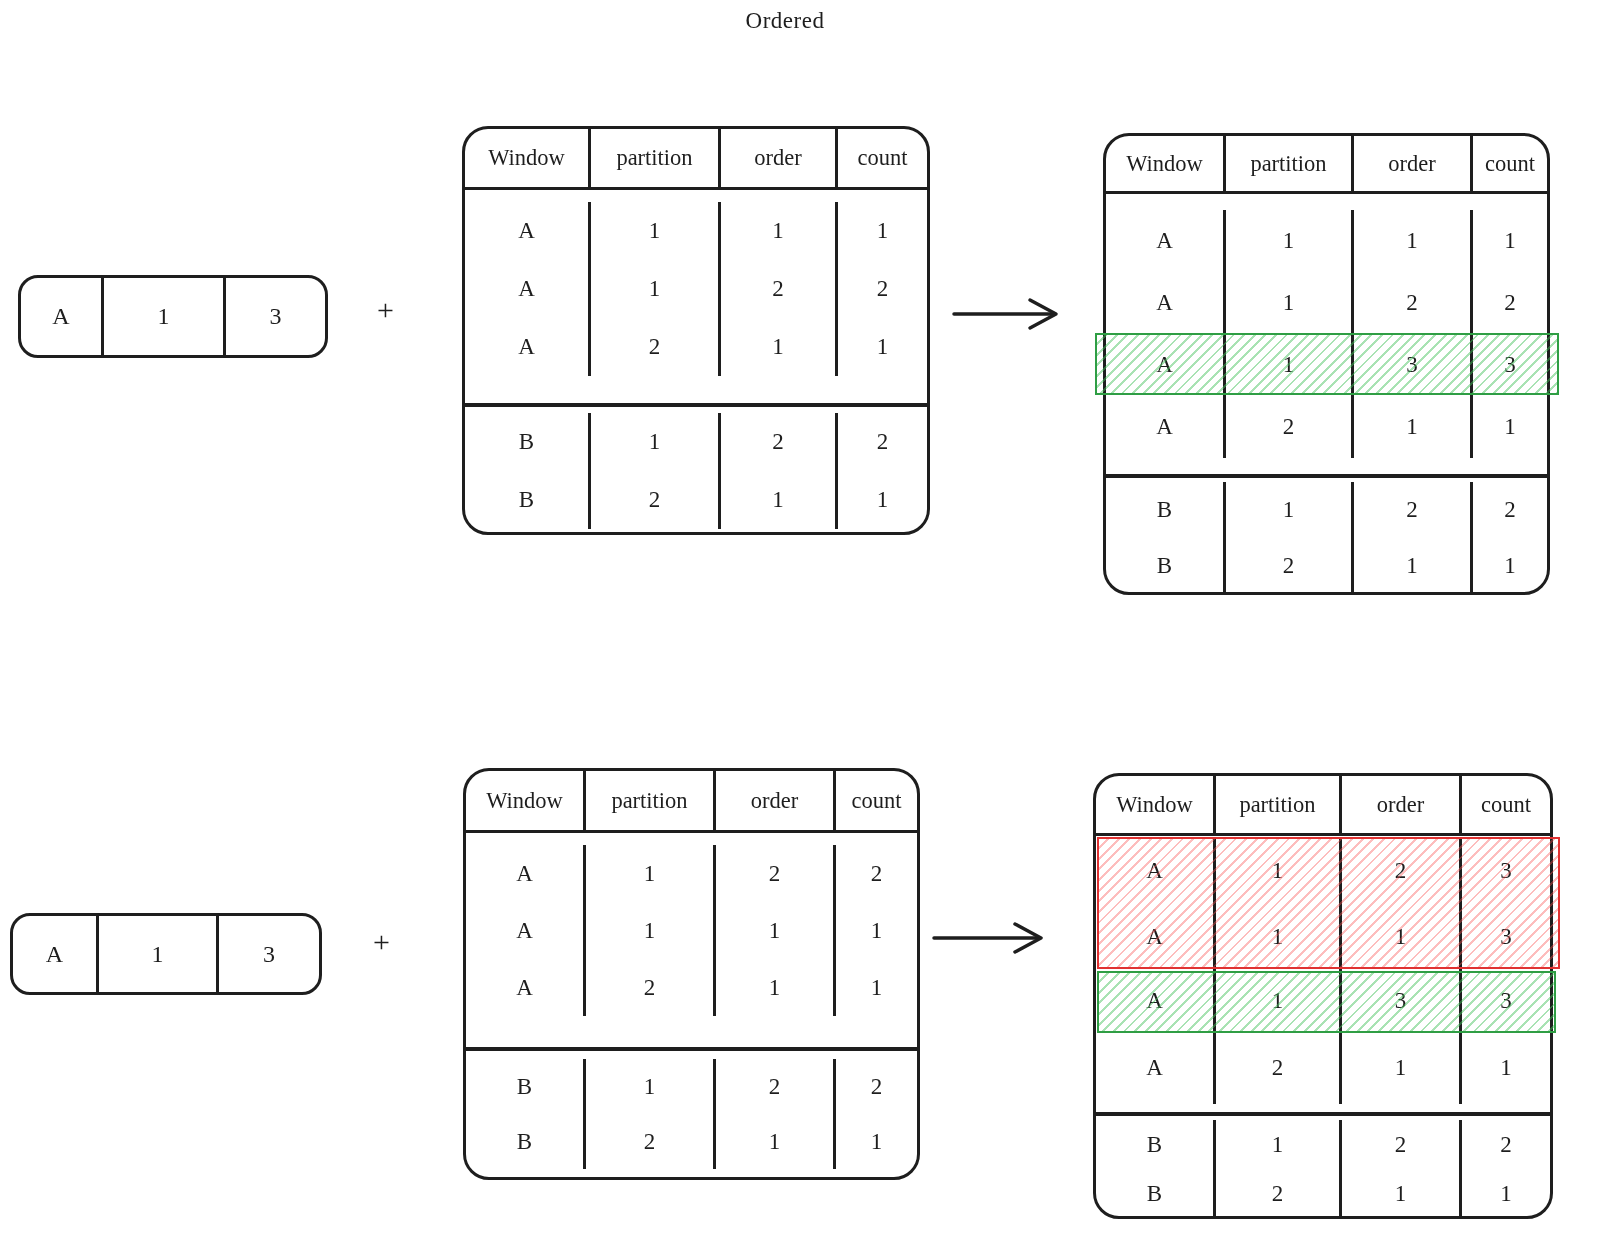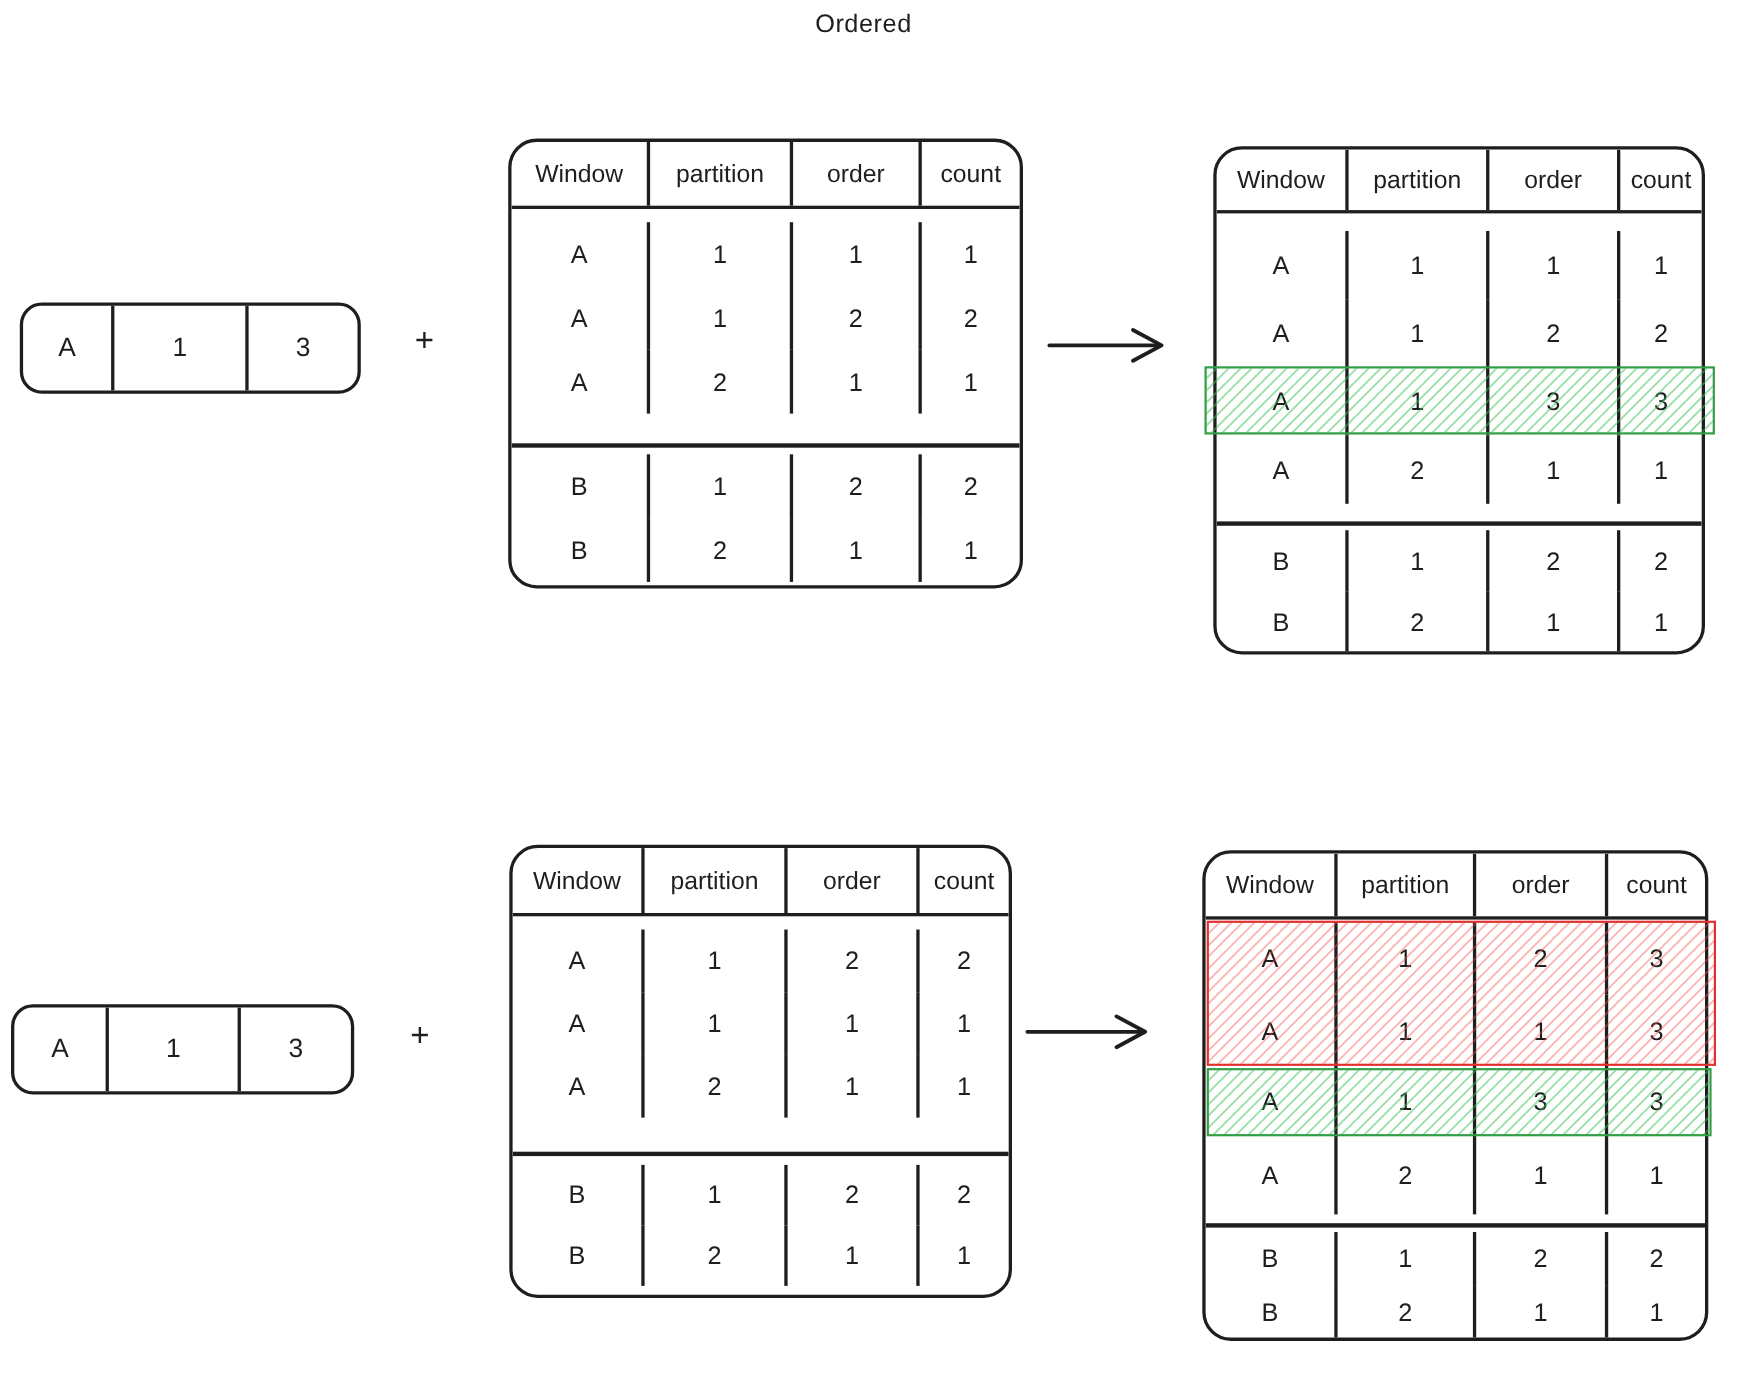--- a/index.html
+++ b/index.html
@@ -1,17 +1,17 @@
 <!DOCTYPE html>
 <html><head>
 <meta charset="utf-8">
 <style>
   html,body{margin:0;padding:0;background:#fff;}
   .canvas{position:relative;width:1600px;height:1252px;background:#ffffff;
-          font-family:Liberation Sans, sans-serif;color:#1e1e1e;overflow:hidden;}
+          font-family:Liberation Serif, serif;color:#1e1e1e;overflow:hidden;}
 
   .title{position:absolute;text-align:center;font-size:23px;letter-spacing:.5px;}
 
   
   .tbl{position:absolute;border:3.5px solid #1e1e1e;border-radius:26px;
        overflow:hidden;box-sizing:border-box;background:transparent;}
   .hdr{display:grid;grid-template-columns:var(--c1) var(--c2) var(--c3) 1fr;
        border-bottom:3px solid #1e1e1e;height:var(--hh);}
   .row{display:grid;grid-template-columns:var(--c1) var(--c2) var(--c3) 1fr;height:var(--rh);}
   .sec.b .row{height:var(--rhb,var(--rh));}

